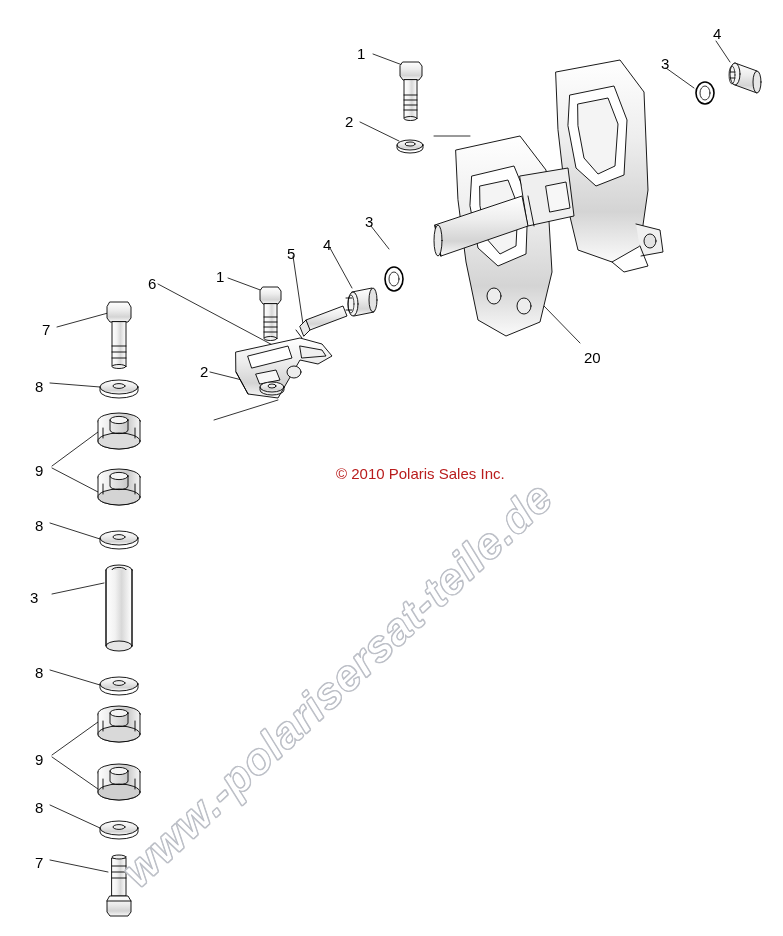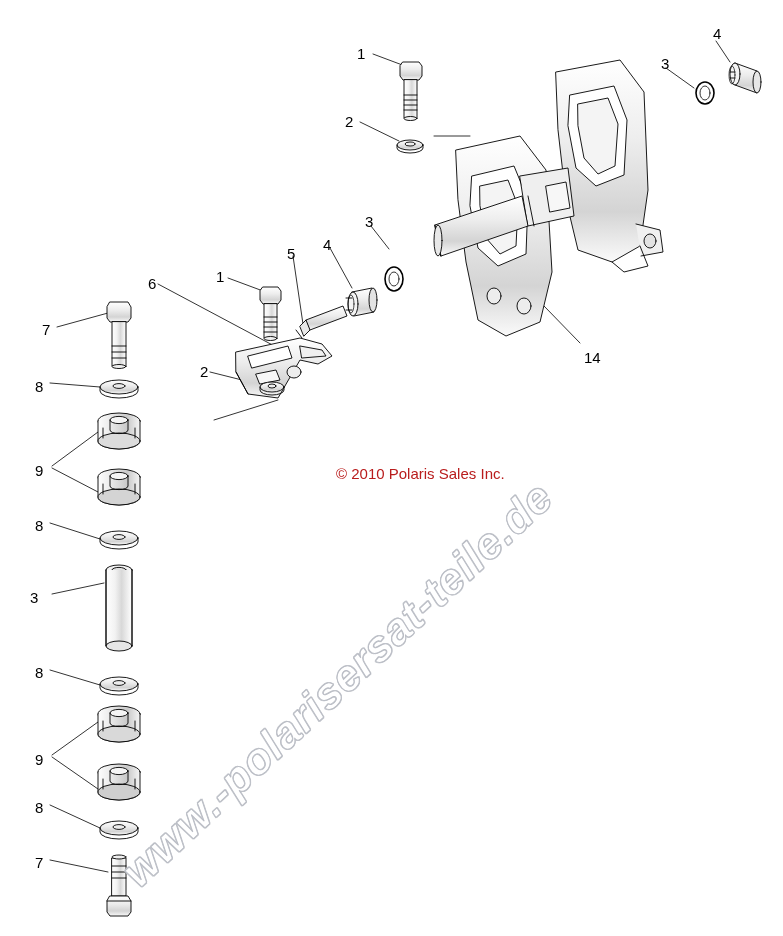--- a/index.html
+++ b/index.html
@@ -307,21 +307,21 @@
 
   <div class="callout" style="left:357px; top:46px;">1</div>
   <div class="callout" style="left:713px; top:26px;">4</div>
   <div class="callout" style="left:661px; top:56px;">3</div>
   <div class="callout" style="left:345px; top:114px;">2</div>
   <div class="callout" style="left:365px; top:214px;">3</div>
   <div class="callout" style="left:323px; top:237px;">4</div>
   <div class="callout" style="left:287px; top:246px;">5</div>
   <div class="callout" style="left:216px; top:269px;">1</div>
   <div class="callout" style="left:148px; top:276px;">6</div>
-  <div class="callout" style="left:584px; top:350px;">14</div>
+  <div class="callout" style="left:584px; top:350px;">20</div>
   <div class="callout" style="left:42px;  top:322px;">7</div>
   <div class="callout" style="left:200px; top:364px;">2</div>
   <div class="callout" style="left:35px;  top:379px;">8</div>
   <div class="callout" style="left:35px;  top:463px;">9</div>
   <div class="callout" style="left:35px;  top:518px;">8</div>
   <div class="callout" style="left:30px;  top:590px;">3</div>
   <div class="callout" style="left:35px;  top:665px;">8</div>
   <div class="callout" style="left:35px;  top:752px;">9</div>
   <div class="callout" style="left:35px;  top:800px;">8</div>
   <div class="callout" style="left:35px;  top:855px;">7</div>

